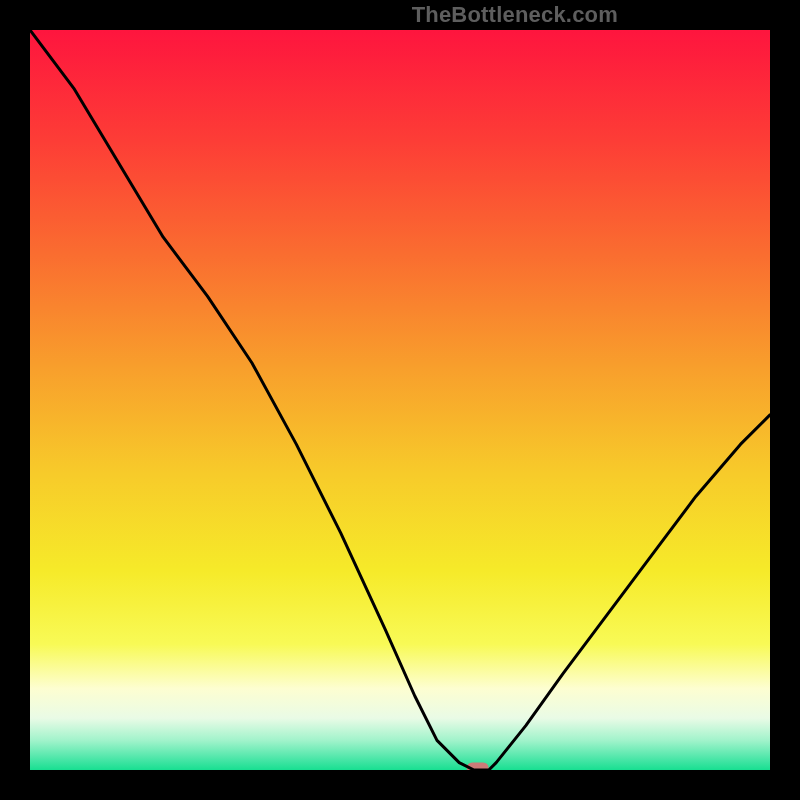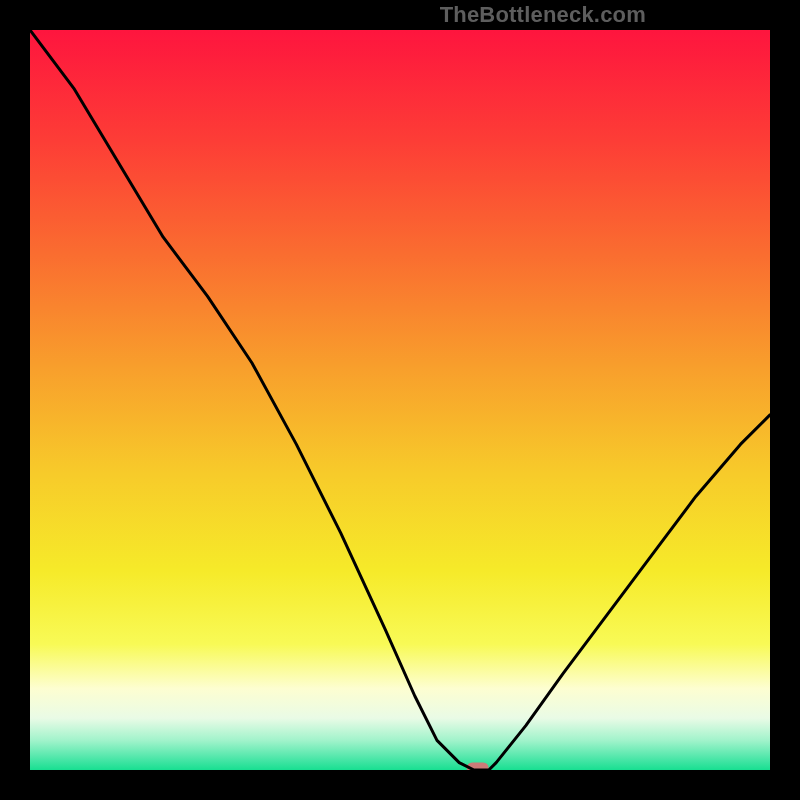--- a/index.html
+++ b/index.html
@@ -7,21 +7,20 @@
     padding: 0;
     width: 800px;
     height: 800px;
     background: #000;
     overflow: hidden;
   }
   .chart-container {
     position: relative;
     width: 648px;
     height: 800px;
-    padding-left: 28px;
   }
   .plot-area {
     position: absolute;
     left: 30px;
     top: 30px;
     width: 740px;
     height: 740px;
   }
   .watermark {
     position: absolute;

